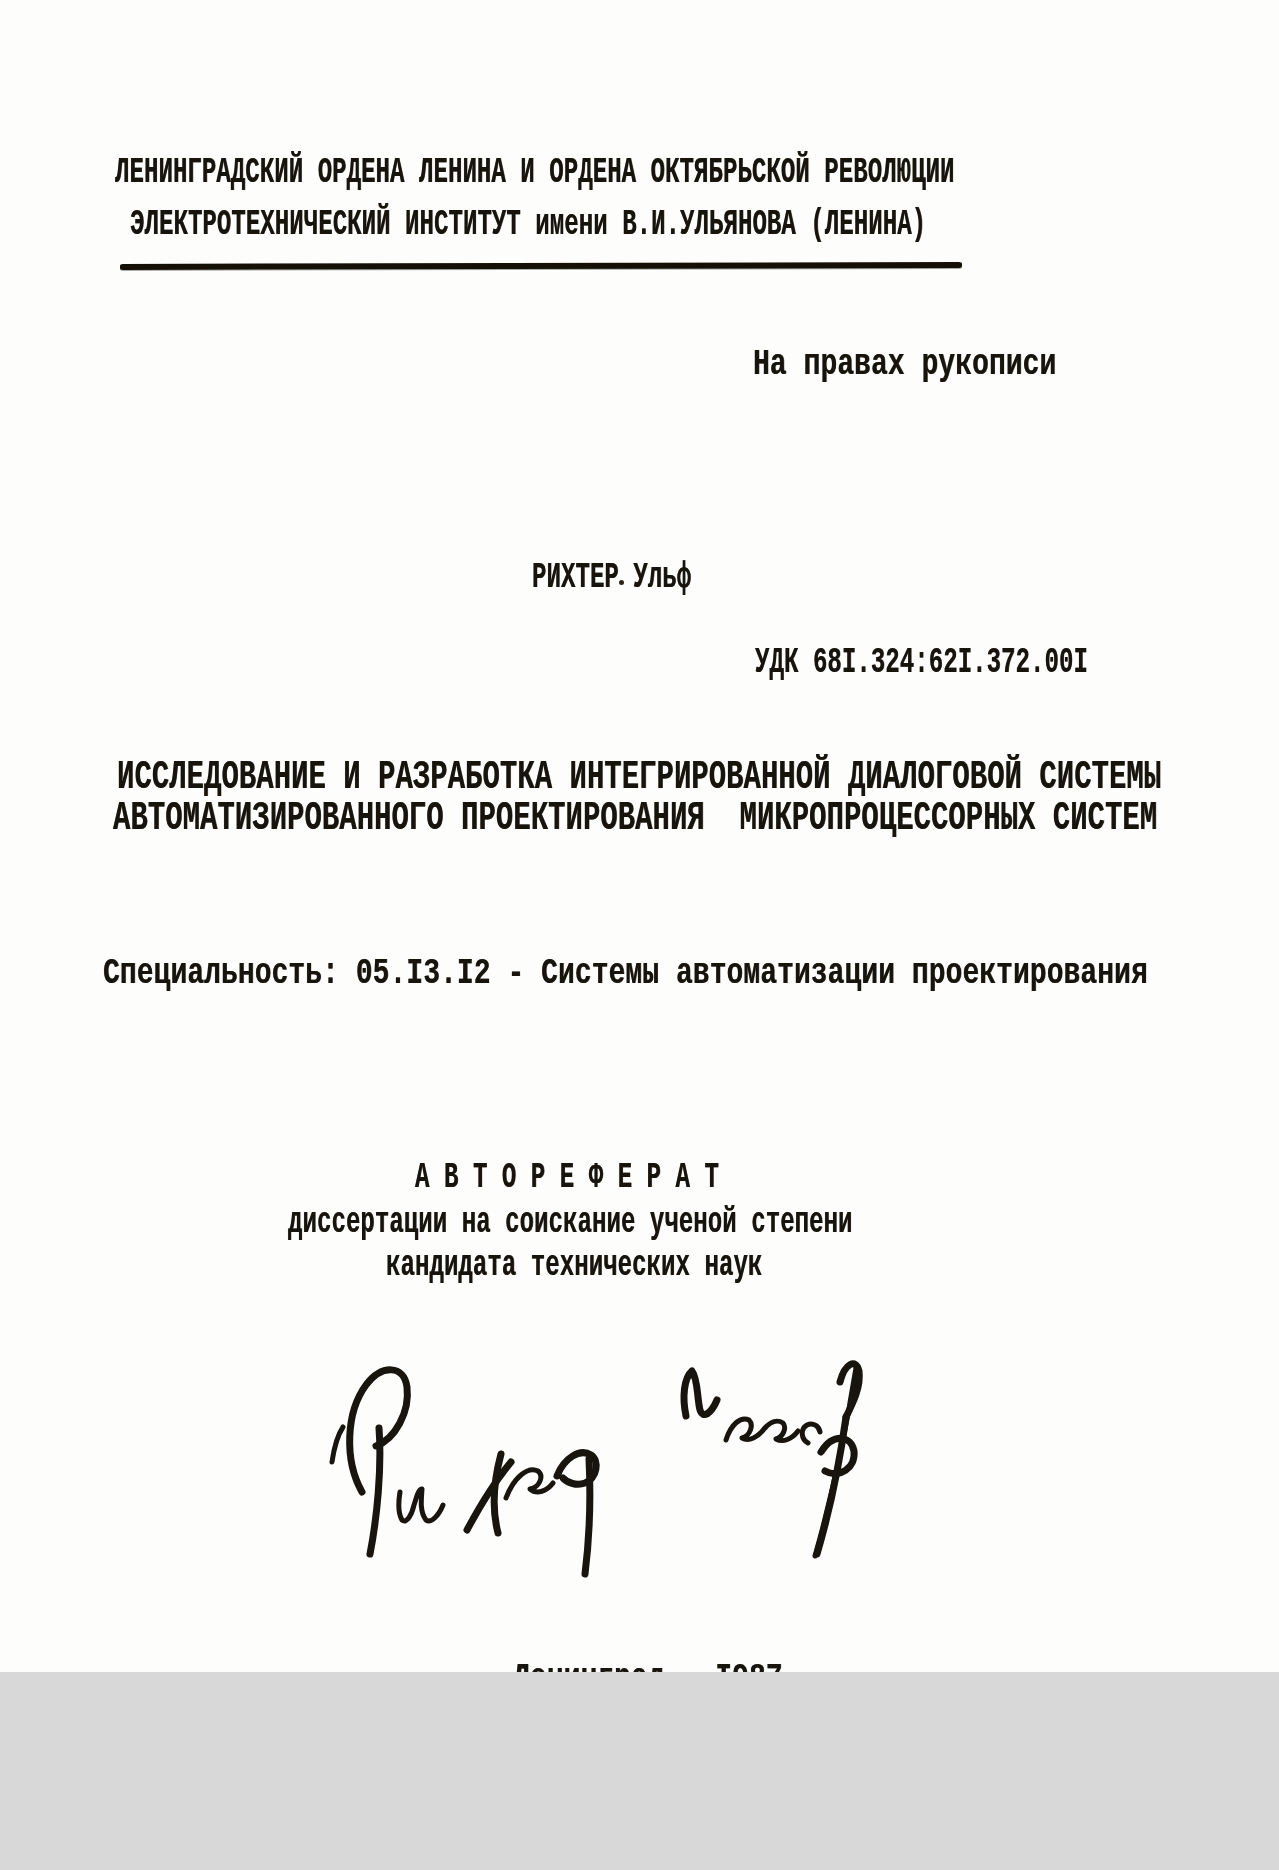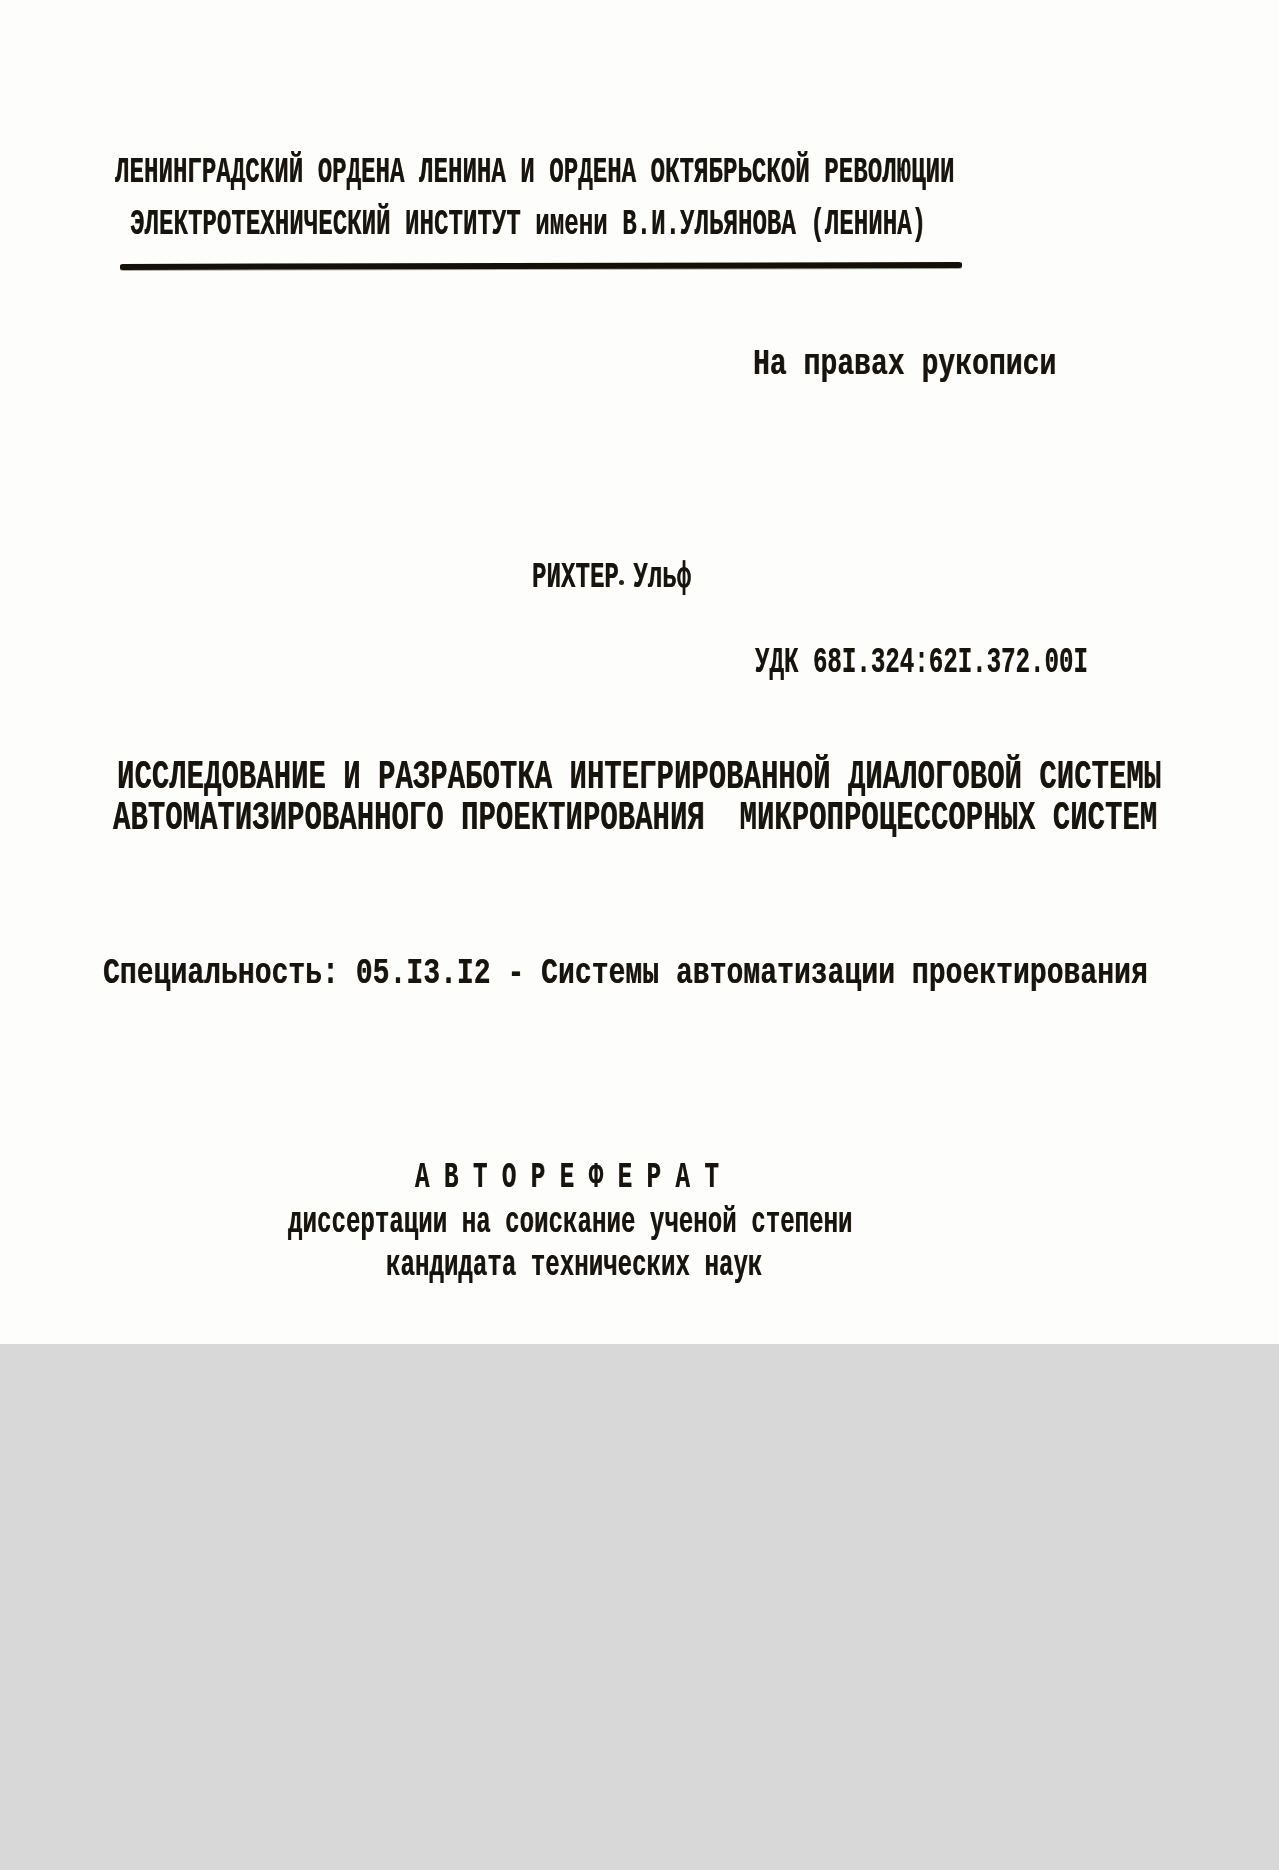--- a/index.html
+++ b/index.html
@@ -1,18 +1,18 @@
 <!DOCTYPE html>
 <html><head>
 <meta charset="utf-8">
 <style>
   html,body{margin:0;padding:0;background:#d8d8d8;}
   .page{
     position:relative;
-    width:1279px;height:1344px;
+    width:1279px;height:1672px;
     margin:0 auto;
     background:#fdfdfb;
     overflow:hidden;
   }
   .t{
     position:absolute;
     font-family:"Liberation Mono","DejaVu Sans Mono",monospace;
     font-weight:700;
     line-height:1;
     white-space:pre;

